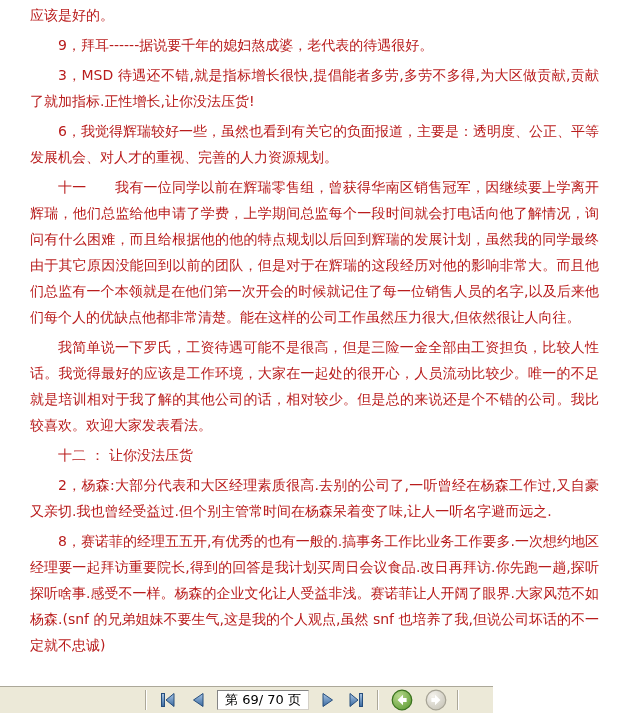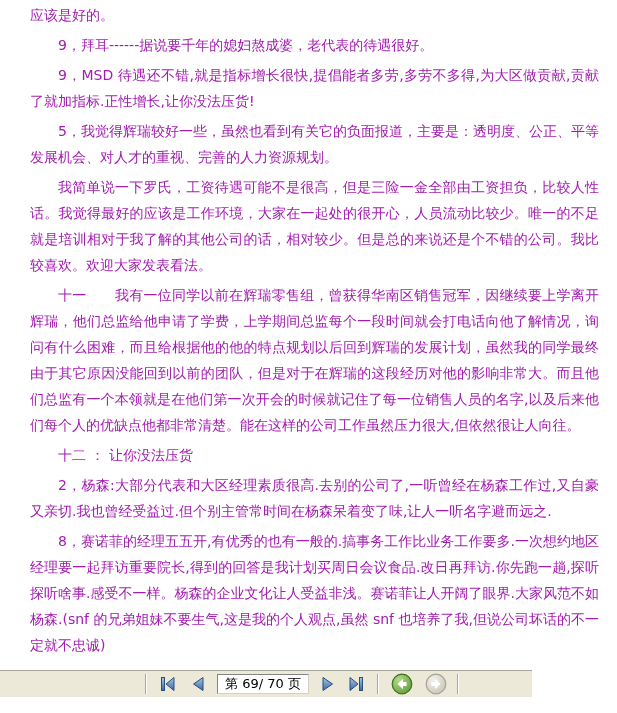--- a/index.html
+++ b/index.html
@@ -18,40 +18,40 @@
   }
   .page-area {
     position: absolute;
     top: 0; left: 0;
     width: 617px;
     height: 686px;
     box-sizing: border-box;
     padding: 2px 18px 0 30px;
     overflow: hidden;
     background: #ffffff;
-    color: #a21caf;
+    color: #b91c1c;
     font-size: 14px;
     line-height: 26px;
     text-align: justify;
     word-break: break-all;
   }
   .page-area p {
     margin: 4px 0 0 0;
   }
   .page-area p.first {
     margin-top: 0;
   }
   .page-area p.indent {
     text-indent: 2em;
   }
   
   .toolbar {
     position: absolute;
-    bottom: 16px; left: 0;
-    width: 532px;
+    bottom: 0; left: 0;
+    width: 493px;
     height: 26px;
     background: #ece9d8;
     border-top: 1px solid #aca899;
     display: flex;
     align-items: center;
     box-sizing: content-box;
   }
   .tb-sep {
     width: 0;
     height: 20px;
@@ -101,24 +101,24 @@
   .icon { display: block; }
 </style>
 </head>
 <body>
 
 <div class="viewer">
 
   <div class="page-area">
     <p class="first">应该是好的。</p>
     <p class="indent">9，拜耳------据说要千年的媳妇熬成婆，老代表的待遇很好。</p>
-    <p class="indent">9，MSD 待遇还不错,就是指标增长很快,提倡能者多劳,多劳不多得,为大区做贡献,贡献了就加指标.正性增长,让你没法压货!</p>
-    <p class="indent">5，我觉得辉瑞较好一些，虽然也看到有关它的负面报道，主要是：透明度、公正、平等发展机会、对人才的重视、完善的人力资源规划。</p>
+    <p class="indent">3，MSD 待遇还不错,就是指标增长很快,提倡能者多劳,多劳不多得,为大区做贡献,贡献了就加指标.正性增长,让你没法压货!</p>
+    <p class="indent">6，我觉得辉瑞较好一些，虽然也看到有关它的负面报道，主要是：透明度、公正、平等发展机会、对人才的重视、完善的人力资源规划。</p>
+    <p class="indent">十一　　我有一位同学以前在辉瑞零售组，曾获得华南区销售冠军，因继续要上学离开辉瑞，他们总监给他申请了学费，上学期间总监每个一段时间就会打电话向他了解情况，询问有什么困难，而且给根据他的他的特点规划以后回到辉瑞的发展计划，虽然我的同学最终由于其它原因没能回到以前的团队，但是对于在辉瑞的这段经历对他的影响非常大。而且他们总监有一个本领就是在他们第一次开会的时候就记住了每一位销售人员的名字,以及后来他们每个人的优缺点他都非常清楚。能在这样的公司工作虽然压力很大,但依然很让人向往。</p>
     <p class="indent">我简单说一下罗氏，工资待遇可能不是很高，但是三险一金全部由工资担负，比较人性话。我觉得最好的应该是工作环境，大家在一起处的很开心，人员流动比较少。唯一的不足就是培训相对于我了解的其他公司的话，相对较少。但是总的来说还是个不错的公司。我比较喜欢。欢迎大家发表看法。</p>
-    <p class="indent">十一　　我有一位同学以前在辉瑞零售组，曾获得华南区销售冠军，因继续要上学离开辉瑞，他们总监给他申请了学费，上学期间总监每个一段时间就会打电话向他了解情况，询问有什么困难，而且给根据他的他的特点规划以后回到辉瑞的发展计划，虽然我的同学最终由于其它原因没能回到以前的团队，但是对于在辉瑞的这段经历对他的影响非常大。而且他们总监有一个本领就是在他们第一次开会的时候就记住了每一位销售人员的名字,以及后来他们每个人的优缺点他都非常清楚。能在这样的公司工作虽然压力很大,但依然很让人向往。</p>
     <p class="indent">十二 ： 让你没法压货</p>
     <p class="indent">2，杨森:大部分代表和大区经理素质很高.去别的公司了,一听曾经在杨森工作过,又自豪又亲切.我也曾经受益过.但个别主管常时间在杨森呆着变了味,让人一听名字避而远之.</p>
     <p class="indent">8，赛诺菲的经理五五开,有优秀的也有一般的.搞事务工作比业务工作要多.一次想约地区经理要一起拜访重要院长,得到的回答是我计划买周日会议食品.改日再拜访.你先跑一趟,探听探听啥事.感受不一样。杨森的企业文化让人受益非浅。赛诺菲让人开阔了眼界.大家风范不如杨森.(snf 的兄弟姐妹不要生气,这是我的个人观点,虽然 snf 也培养了我,但说公司坏话的不一定就不忠诚)</p>
 
   </div>
 
   <div class="toolbar">
 
     <div class="tb-sep s1"></div>
 

